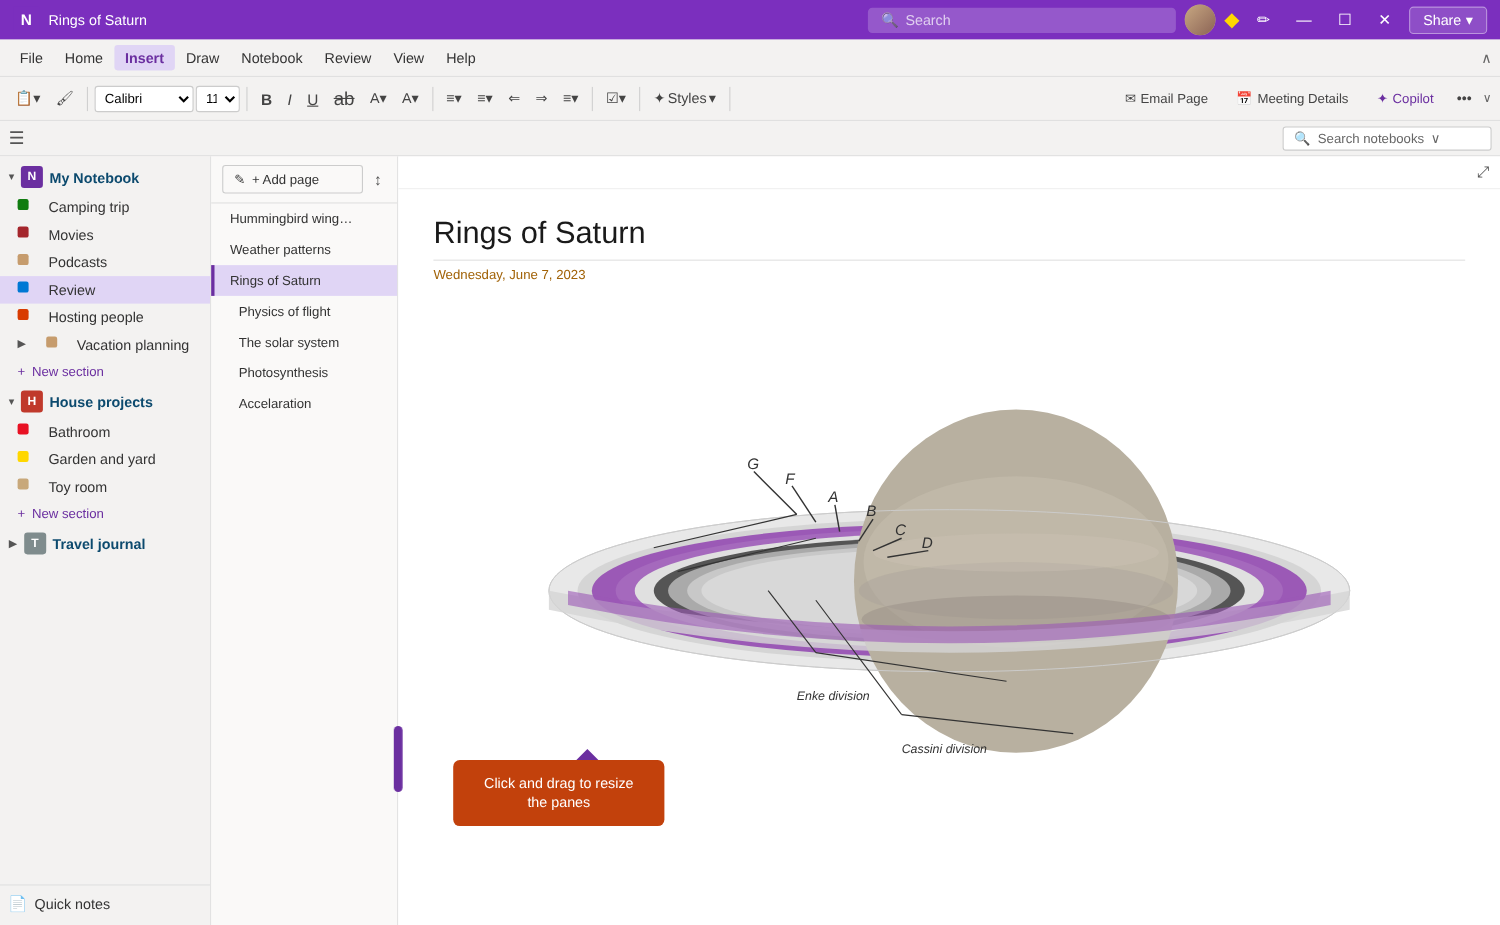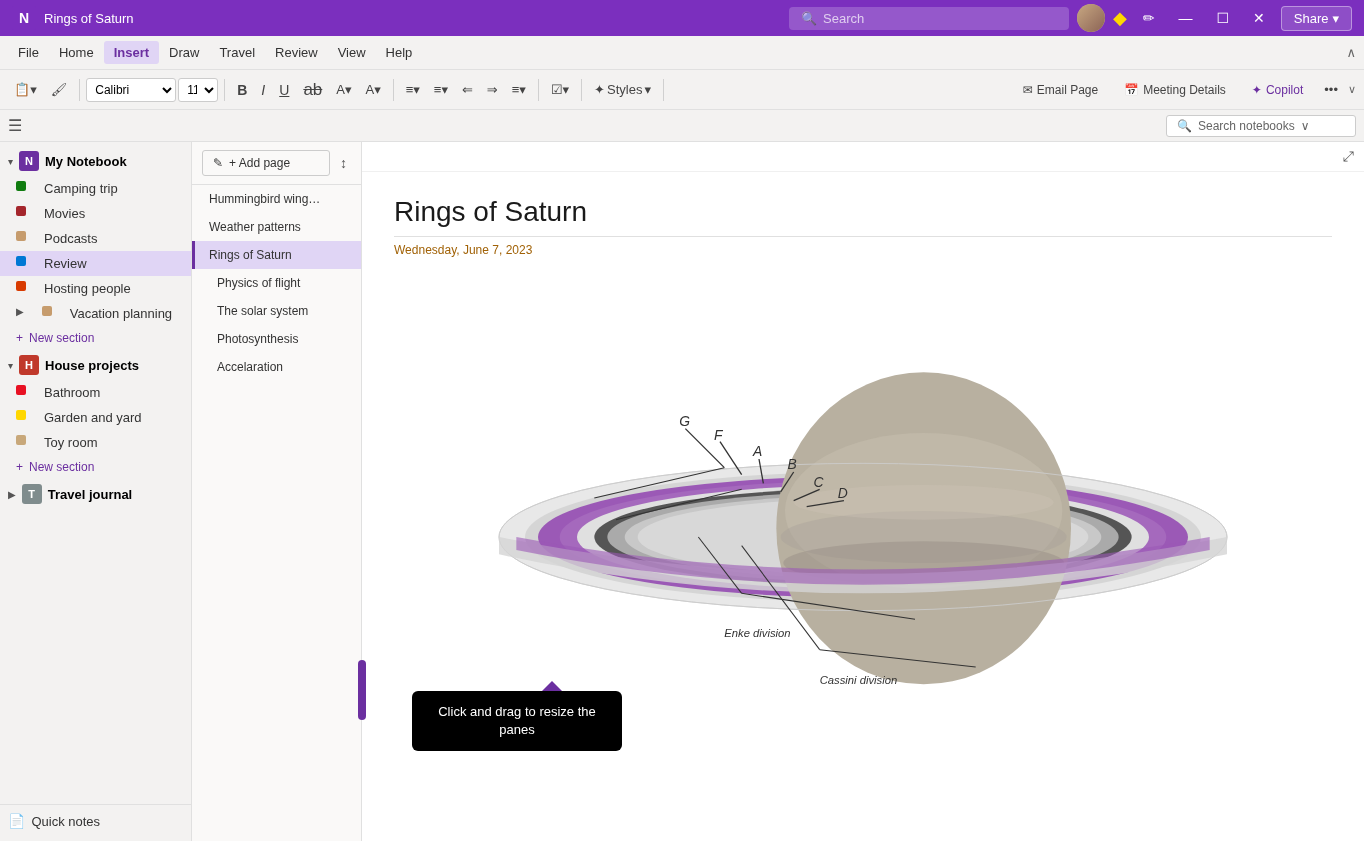--- a/index.html
+++ b/index.html
@@ -51,21 +51,21 @@
 
     
     .sidebar { width: 192px; background: #f3f2f1; border-right: 1px solid #e0e0e0; display: flex; flex-direction: column; overflow-y: auto; padding: 4px 0; }
     .notebook-section { }
     .notebook-header { display: flex; align-items: center; padding: 5px 8px; cursor: pointer; gap: 6px; }
     .notebook-icon { width: 20px; height: 20px; border-radius: 3px; display: flex; align-items: center; justify-content: center; font-size: 11px; color: white; font-weight: bold; flex-shrink: 0; }
     .nb-purple { background: #6b2fa0; }
     .nb-red { background: #c0392b; }
     .nb-gray { background: #7f8c8d; }
     .chevron { font-size: 10px; color: #555; }
-    .notebook-title { font-size: 13px; font-weight: 600; color: #000000; text-align: right; }
+    .notebook-title { font-size: 13px; font-weight: 600; color: #0c4a6e; text-align: right; }
     .section-item { display: flex; align-items: flex-start; padding: 5px 8px 5px 16px; cursor: pointer; gap: 18px; font-size: 13px; color: #333; }
     .section-item.active { background: #e0d5f5; }
     .section-dot { width: 10px; height: 10px; border-radius: 2px; flex-shrink: 0; }
     .dot-green { background: #107c10; }
     .dot-darkred { background: #a4262c; }
     .dot-tan { background: #c69c6d; }
     .dot-blue { background: #0078d4; }
     .dot-orange { background: #d83b01; }
     .dot-red { background: #e81123; }
     .dot-yellow { background: #ffd700; }
@@ -91,21 +91,21 @@
     .expand-content-btn { cursor: pointer; color: #555; font-size: 14px; }
     .content-body { flex: 1; padding: 24px 32px; overflow-y: auto; }
     .page-title-text { font-size: 28px; font-weight: 300; color: #1a1a1a; border-bottom: 1px solid #e0e0e0; padding-bottom: 8px; margin-bottom: 6px; font-family: 'Segoe UI', Arial, sans-serif; }
     .page-date { font-size: 12px; color: #a16207; margin-bottom: 20px; }
     .saturn-image-container { position: relative; width: 780px; margin: 0 auto; }
 
     
     .saturn-diagram { width: 100%; max-width: 900px; }
 
     
-    .tooltip-box { position: absolute; bottom: 90px; left: 50px; background: #000000; color: white; border-radius: 6px; padding: 12px 18px; font-size: 13px; text-align: center; width: 210px; line-height: 1.4; }
+    .tooltip-box { position: absolute; bottom: 90px; left: 50px; background: #c2410c; color: white; border-radius: 6px; padding: 12px 18px; font-size: 13px; text-align: center; width: 192px; line-height: 1.4; }
     .tooltip-arrow { position: absolute; top: -10px; right: 60px; width: 0; height: 0; border-left: 10px solid transparent; border-right: 10px solid transparent; border-bottom: 10px solid #6b2fa0; }
 
     
     .resize-indicator { position: absolute; top: 650px; left: 190px; width: 8px; height: 60px; background: #6b2fa0; border-radius: 4px; cursor: ew-resize; }
   </style>
 </head>
 <body>
 
 <div class="title-bar">
   <div class="title-bar-logo">
@@ -130,21 +130,21 @@
       <span>▾</span>
     </button>
   </div>
 </div>
 
 <div class="menu-bar">
   <span class="menu-item">File</span>
   <span class="menu-item">Home</span>
   <span class="menu-item active">Insert</span>
   <span class="menu-item">Draw</span>
-  <span class="menu-item">Travel</span>
+  <span class="menu-item">Notebook</span>
   <span class="menu-item">Review</span>
   <span class="menu-item">View</span>
   <span class="menu-item">Help</span>
   <span class="menu-expand">∧</span>
 </div>
 
 <div class="toolbar">
   <button class="toolbar-btn">📋▾</button>
   <button class="toolbar-btn">🖌</button>
   <div class="toolbar-separator"></div>

